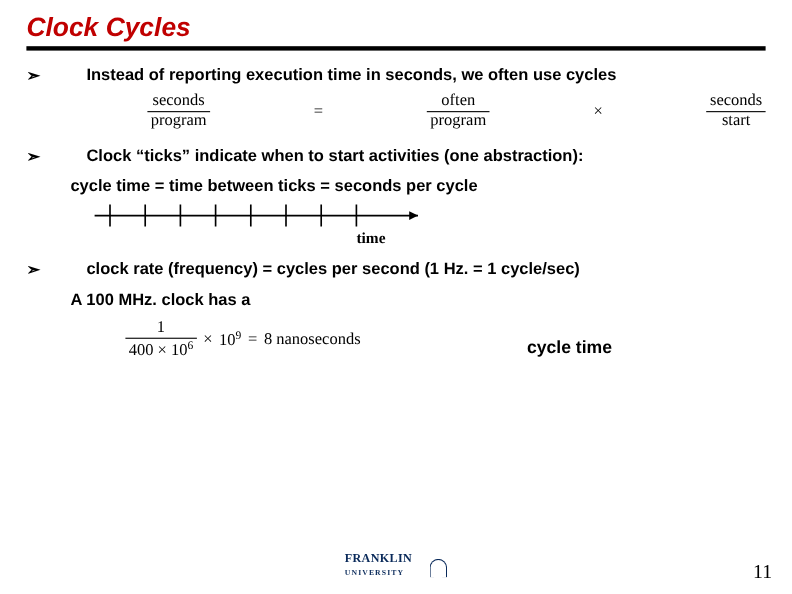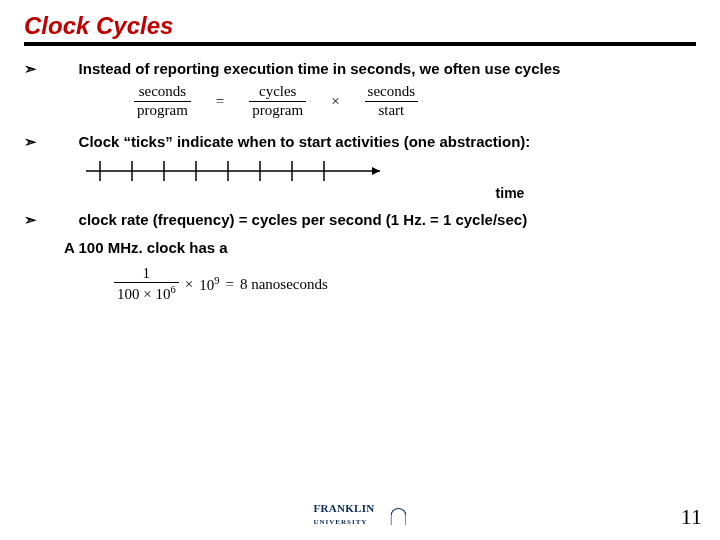--- a/index.html
+++ b/index.html
@@ -56,50 +56,50 @@
   }
   .fraction .num, .fraction .den { display: block; padding: 0 3px; }
   .fraction .bar { display:block; border-top: 1px solid #000; margin: 1px 0; }
   .formula-row {
     display: flex;
     align-items: center;
     gap: 25px;
     margin: 6px 0 14px 110px;
     font-family: "Times New Roman", Times, serif;
     font-size: 15px;
+    justify-content: space-between;
   }
   .formula-row .op { font-size: 15px; }
   .ticks-svg { display:block; margin: 2px 0 2px 56px; }
   .time-label {
-    font-family: Liberation Sans, sans-serif;
+    font-family: Liberation Serif, serif;
     font-size: 14px;
     margin: -2px 0 10px 300px;
     font-weight: bold;
-    text-align: center;
   }
   .cycle-eq {
     display: flex;
     align-items: center;
     gap: 6px;
     margin: 10px 0 10px 90px;
     font-family: "Times New Roman", Times, serif;
     font-size: 15px;
   }
   .cycle-time {
     font-size: 16px;
     font-weight: bold;
     margin-left: 455px;
     margin-top: -30px;
   }
   .pagenum {
     position: absolute;
     right: 18px;
     bottom: 10px;
     font-family: "Times New Roman", Times, serif;
-    font-size: 22px;
+    font-size: 18px;
   }
   .logo {
     position: absolute;
     left: 50%;
     transform: translateX(-50%);
     bottom: 14px;
     font-family: "Times New Roman", Times, serif;
     font-size: 11px;
     font-weight: bold;
     color: #0a2a5a;
@@ -130,37 +130,38 @@
   </div>
 
   <div class="formula-row">
     <span class="fraction">
       <span class="num">seconds</span>
       <span class="bar"></span>
       <span class="den">program</span>
     </span>
     <span class="op">=</span>
     <span class="fraction">
-      <span class="num">cycles</span>
+      <span class="num">often</span>
       <span class="bar"></span>
       <span class="den">program</span>
     </span>
     <span class="op">×</span>
     <span class="fraction">
       <span class="num">seconds</span>
       <span class="bar"></span>
       <span class="den">start</span>
     </span>
   </div>
 
   <div class="bullet">
     <span class="arrow">➣</span>
     <span class="text">Clock “ticks” indicate when to start activities (one abstraction):</span>
   </div>
 
+  <div class="indented" style="margin-top:10px;margin-bottom:4px;">cycle time = time between ticks = seconds per cycle</div>
 
   <svg class="ticks-svg" width="320" height="28">
     <line x1="6" y1="14" x2="300" y2="14" stroke="#000" stroke-width="1.5"></line>
     <polygon points="300,14 292,10 292,18" fill="#000"></polygon>
     <line x1="20" y1="4" x2="20" y2="24" stroke="#000" stroke-width="1.5"></line>
     <line x1="52" y1="4" x2="52" y2="24" stroke="#000" stroke-width="1.5"></line>
     <line x1="84" y1="4" x2="84" y2="24" stroke="#000" stroke-width="1.5"></line>
     <line x1="116" y1="4" x2="116" y2="24" stroke="#000" stroke-width="1.5"></line>
     <line x1="148" y1="4" x2="148" y2="24" stroke="#000" stroke-width="1.5"></line>
     <line x1="180" y1="4" x2="180" y2="24" stroke="#000" stroke-width="1.5"></line>
@@ -174,33 +175,34 @@
     <span class="text">clock rate (frequency) = cycles per second  (1 Hz. = 1 cycle/sec)</span>
   </div>
 
   <div class="indented" style="margin-top:10px;">A 100 MHz. clock has a</div>
 
   <div class="cycle-eq">
     <span class="fraction">
       <span class="num">1</span>
       <span class="bar"></span>
       <span class="den">
-        <span>100</span>
+        <span>400</span>
         <span>×</span>
         <span>10</span><sup>6</sup>
       </span>
     </span>
     <span>×</span>
     <span>
       <span>10</span><sup>9</sup>
     </span>
     <span>=</span>
     <span>8 nanoseconds</span>
   </div>
 
+  <div class="cycle-time">cycle time</div>
 </div>
 
 <div class="logo">
   <span>
     <span>FRANKLIN</span><br>
     <span style="font-size:7px;letter-spacing:1px;">UNIVERSITY</span>
   </span>
   <span class="logo-mark"></span>
 </div>
 

